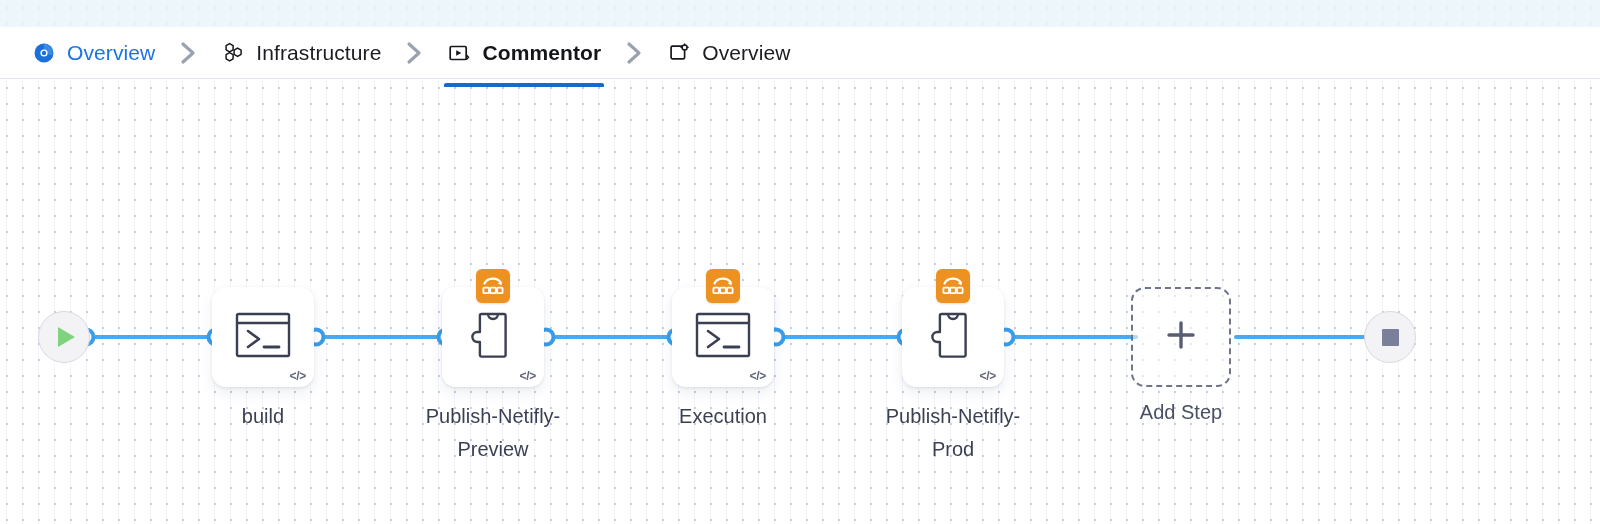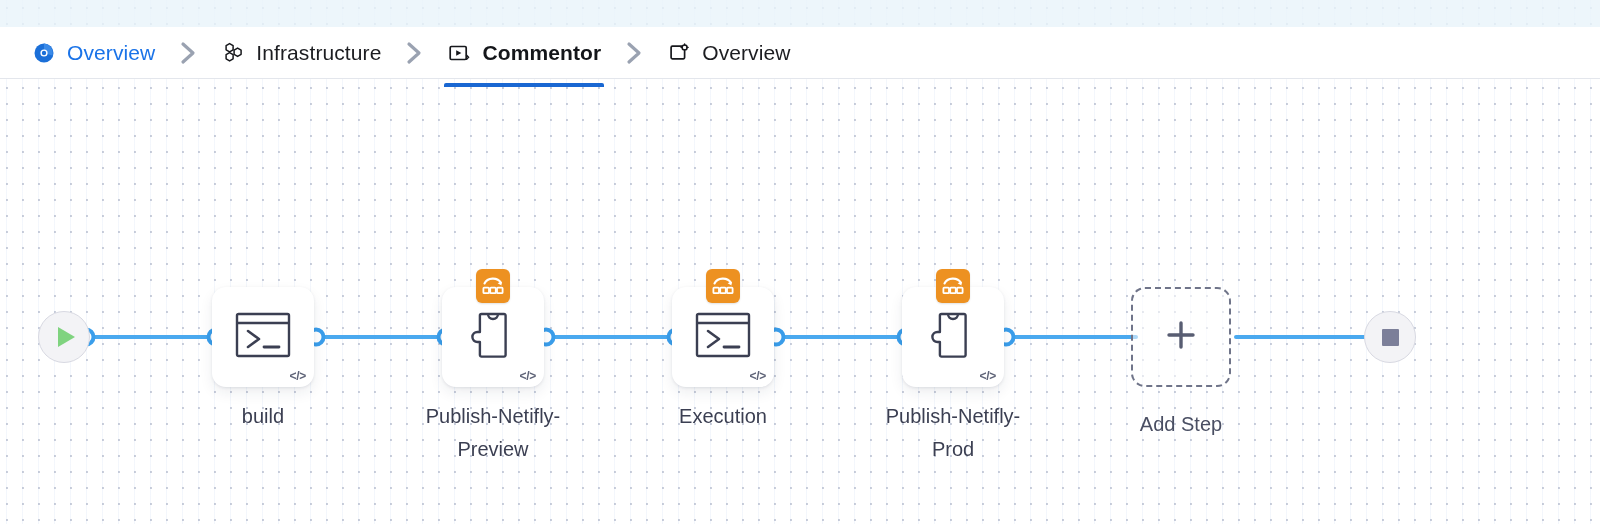--- a/index.html
+++ b/index.html
@@ -388,21 +388,21 @@
           <svg width="52" height="48" viewBox="0 0 52 48">
             <path d="M18 3 H34 A1.6 1.6 0 0 1 35.6 4.6 V44 A1.6 1.6 0 0 1 34 45.6 H11.5 A1.6 1.6 0 0 1 9.9 44 V31 H7.4 a5 5 0 0 1 0 -10 H9.9 V4.6 A1.6 1.6 0 0 1 11.5 3 H18 a5 5 0 0 0 10 0 Z" transform="translate(3,0)" fill="#ffffff" stroke="#3b3f52" stroke-width="2.4" stroke-linejoin="round"></path>
           </svg>
         </span>
         <span class="code-badge">&lt;/&gt;</span>
       </div>
       <div class="node-label">Publish-Netifly-
 Prod</div>
     </div>
 
-    <div class="node-wrap" style="left:1086px; top:192px;gap:12px;">
+    <div class="node-wrap" style="left:1086px; top:192px;">
       <div class="node-card add">
         <span>
           <svg width="36" height="36" viewBox="0 0 36 36">
             <g stroke="#585d72" stroke-width="3.4" stroke-linecap="round">
               <line x1="18" y1="6" x2="18" y2="30"></line>
               <line x1="6" y1="18" x2="30" y2="18"></line>
             </g>
           </svg>
         </span>
       </div>

